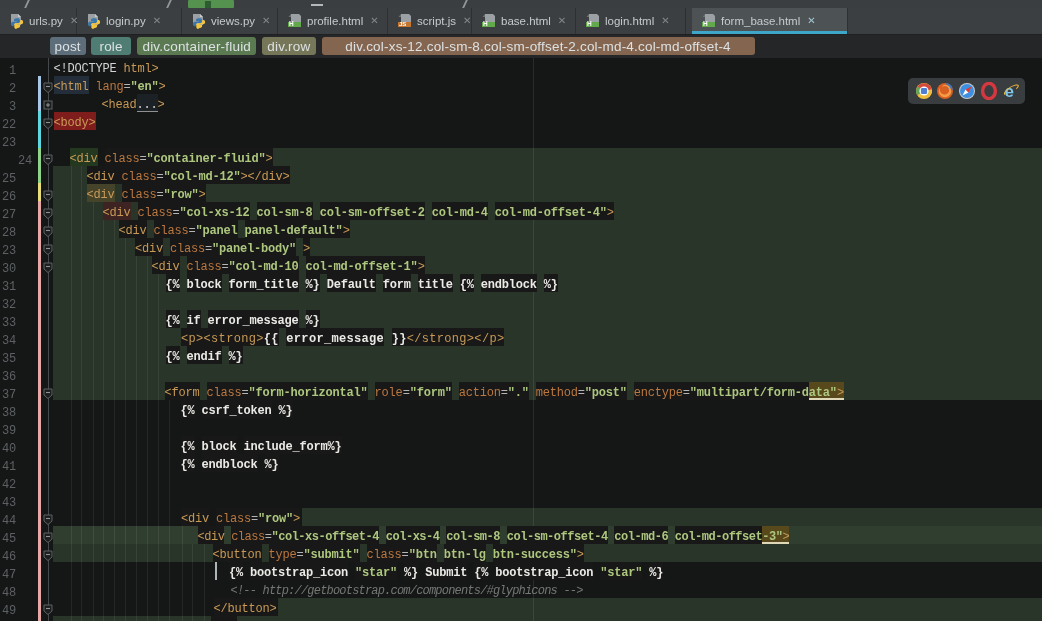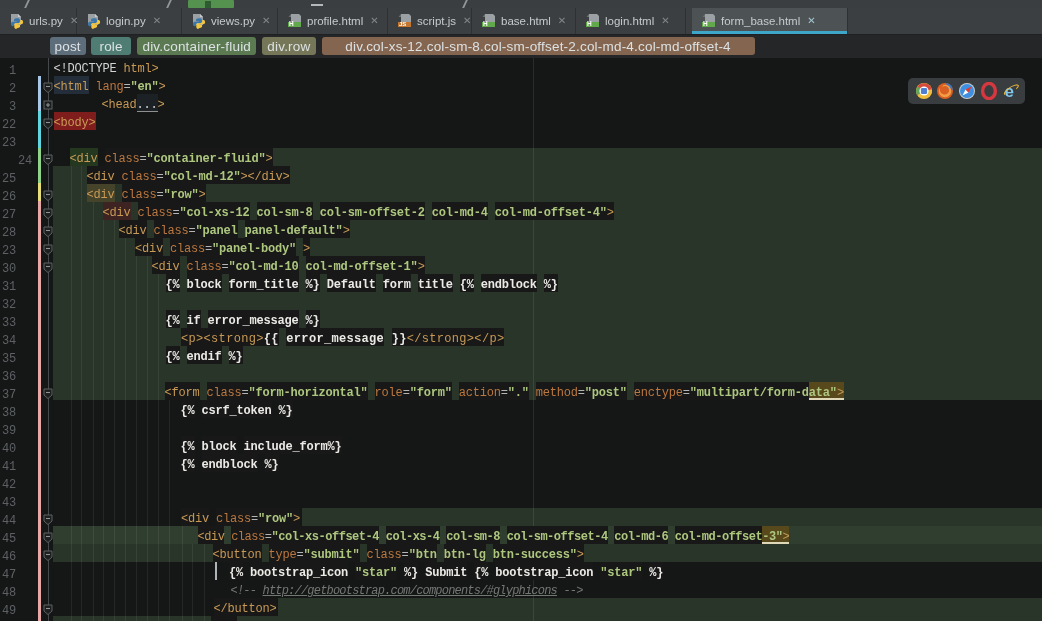--- a/index.html
+++ b/index.html
@@ -24,21 +24,21 @@
 .gr{position:absolute;background:#283528}
 .ln{position:absolute;height:18px;line-height:22px}
 .num{position:absolute;width:15px;text-align:right;color:#5d6164;height:18px;line-height:22px}
 .d{color:#d4d4d4}
 .g{color:#c99a56}
 .o{color:#bc7840}
 .e{color:#b5b5b5}
 .v{color:#aec77f;font-weight:bold}
 .w{color:#eceae6;font-weight:bold}
 .c{color:#747874;font-style:italic}
-.u{text-decoration:underline}
+.u{}
 .bx,.hb,.bb,.cb,.rb,.mb,.tan,.fp{display:inline-block;height:18px;vertical-align:top}
 .bx{background:#171817}
 .hb{background:#242e3a}
 .bb{background:#7f1d1d;}
 .cb{background:#24381f}
 .rb{background:#454329}
 .mb{background:#3d2422}
 .tan{background:#57491c;box-sizing:border-box;border-bottom:2px solid #ded8b8}
 .fp{color:#8a93a5;background:#1c2126;border-bottom:1px solid #909090}
 .vline{position:absolute;width:1px;background:rgba(255,255,255,0.08)}

